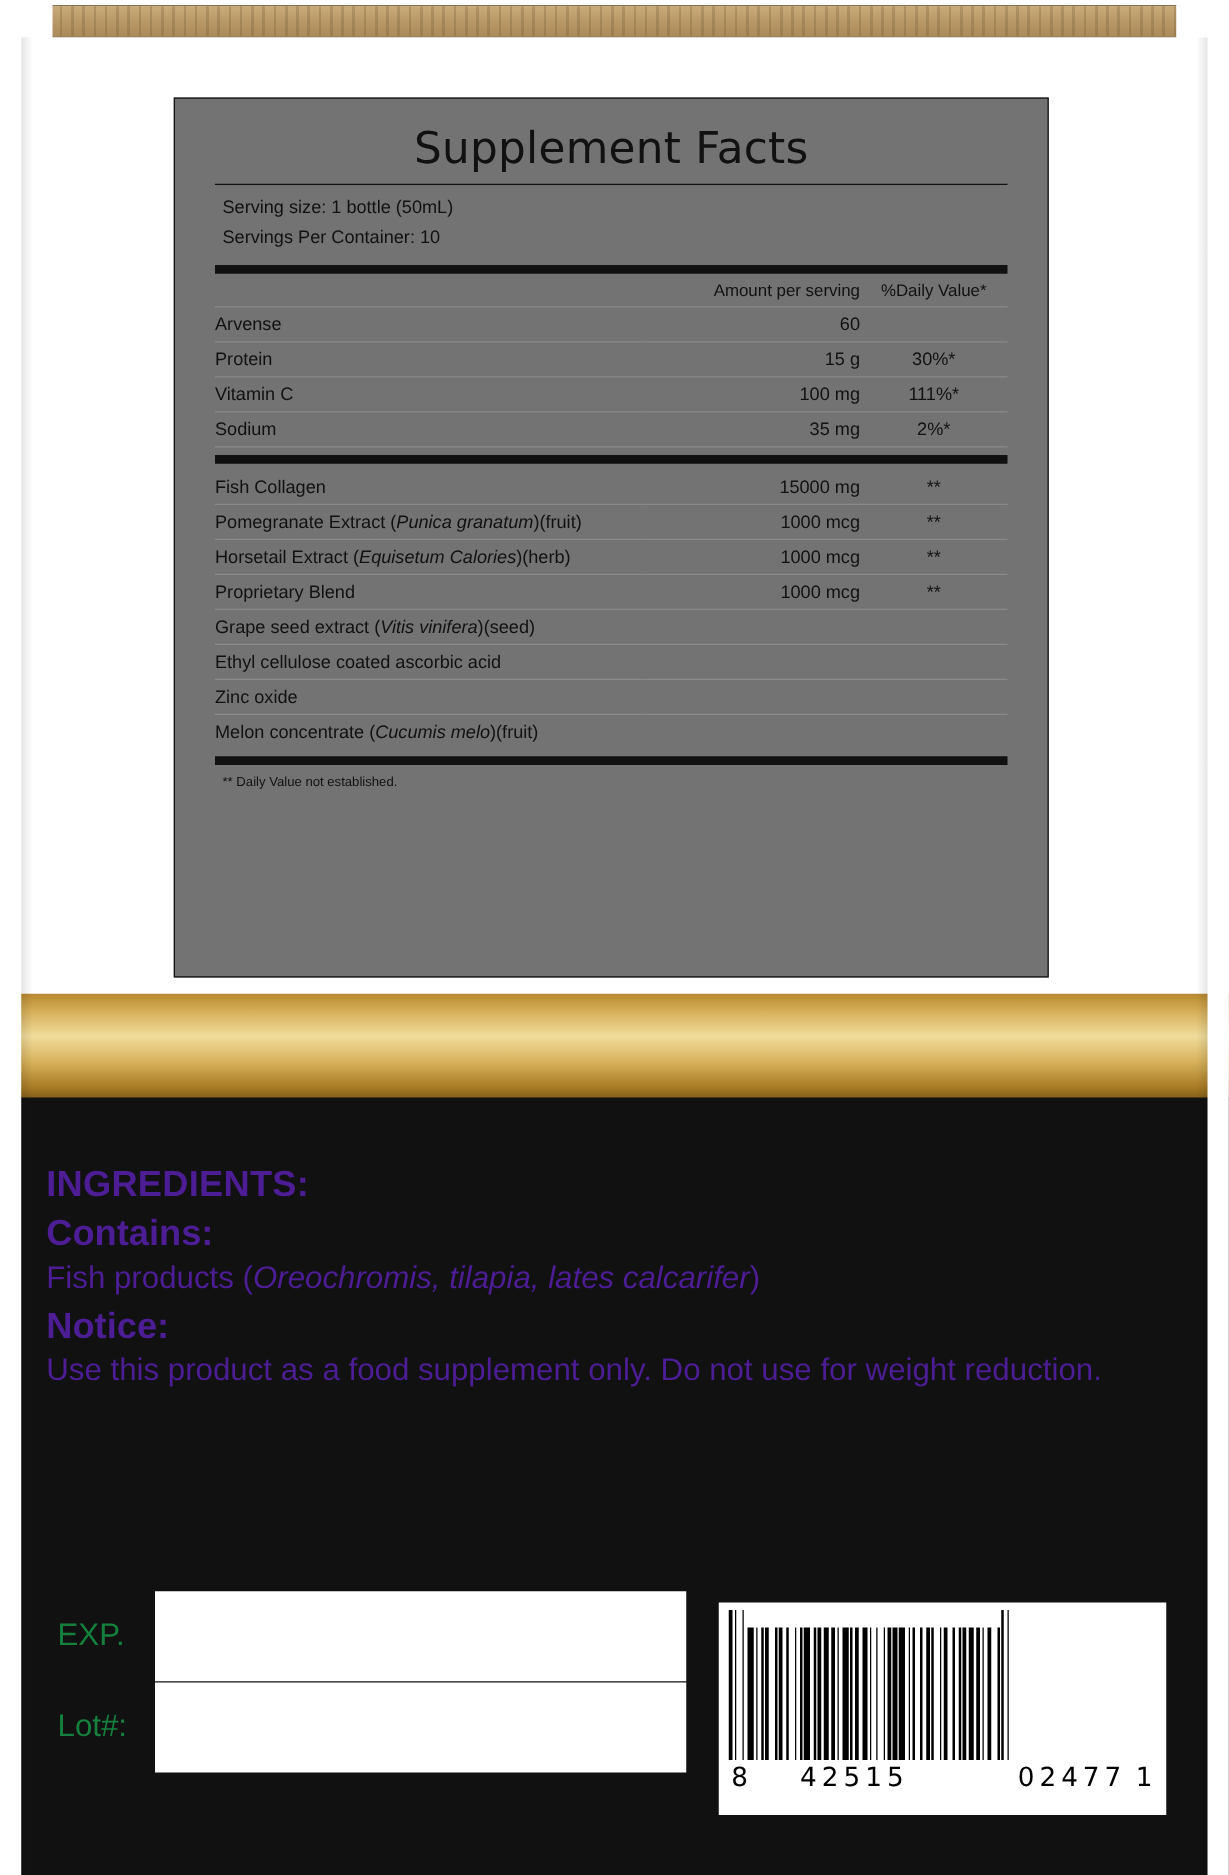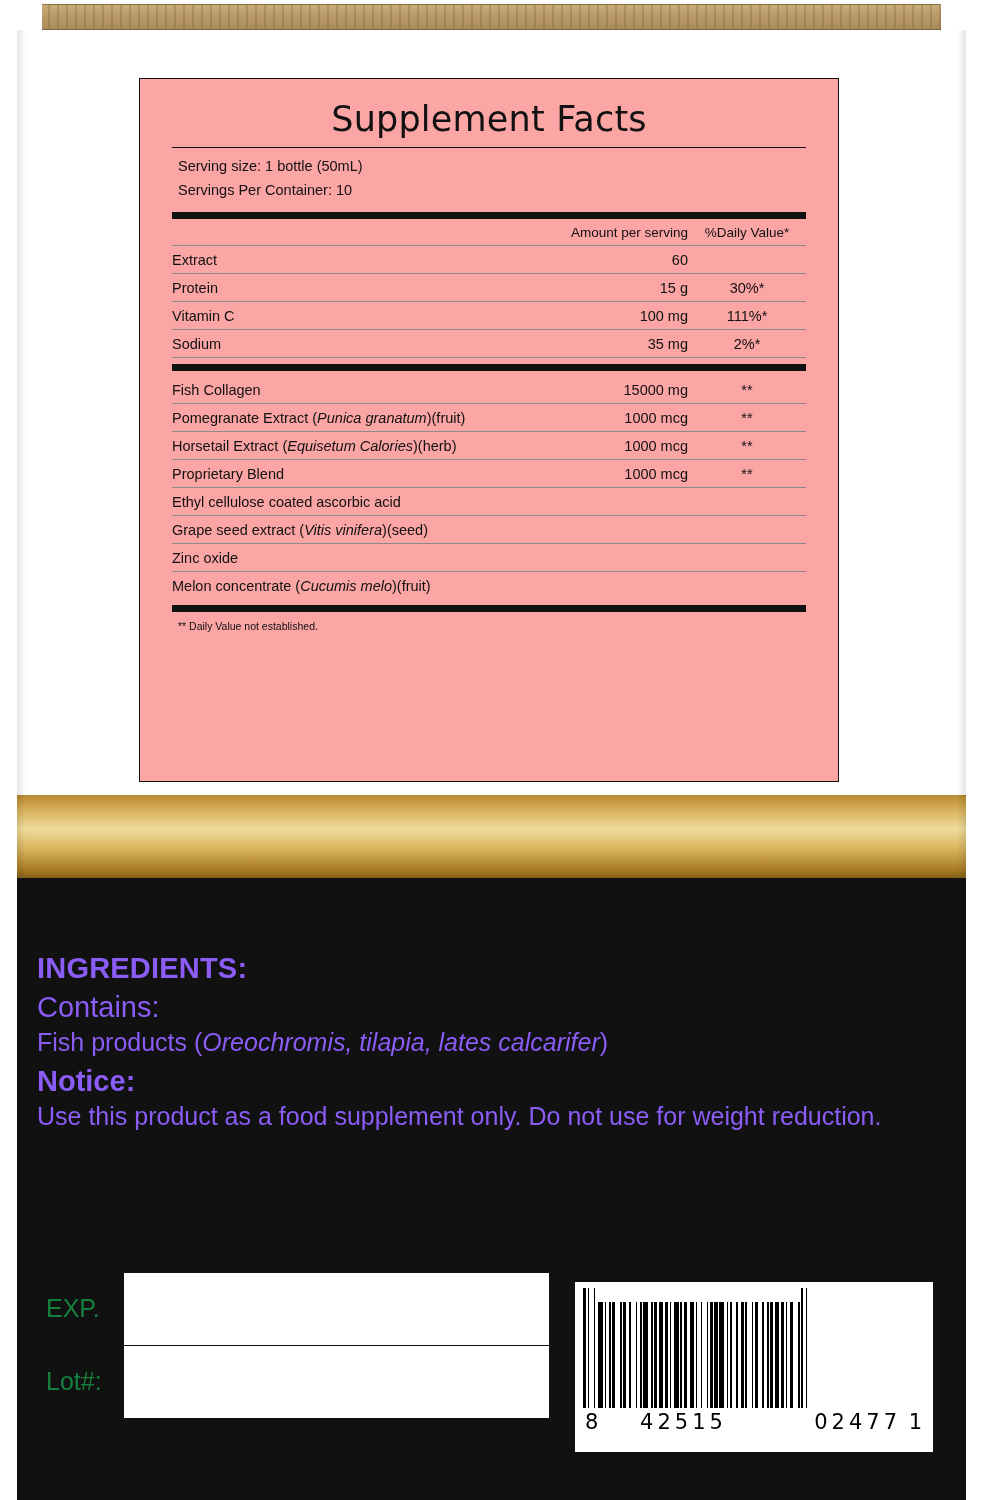--- a/index.html
+++ b/index.html
@@ -117,21 +117,21 @@
   .edge-shade-right { right:17px; background: linear-gradient(270deg, rgba(0,0,0,0.10), rgba(0,0,0,0)); }
 
   
   .sf-box {
     position: absolute;
     left: 139px;
     top: 78px;
     width: 700px;
     height: 704px;
     border: 1.5px solid #111;
-    background: #fca5a5;
+    background: #737373;
     box-sizing: border-box;
   }
   .sf-inner {
     padding: 14px 32px 10px 32px;
   }
   .sf-title {
     text-align: center;
     font-size: 35px;
     font-weight: 400;
     letter-spacing: .2px;
@@ -189,39 +189,39 @@
     font-size: 10.5px;
     line-height: 1.45;
     color: #111;
     padding: 9px 4px 0 6px;
   }
 
   
   .ing-wrap {
     position: absolute;
     left: 37px;
-    top: 952px;
+    top: 932px;
     width: 910px;
-    color: #8b5cf6;
+    color: #4c1d95;
   }
   .ing-heading {
     font-size: 29px;
     font-weight: 700;
     margin: 0 0 6px 0;
     letter-spacing: .2px;
   }
   .ing-body {
     font-size: 25px;
     line-height: 1.30;
     margin: 0 0 10px 0;
     font-weight: 400;
   }
   .contains-heading {
     font-size: 29px;
-    font-weight: 400;
+    font-weight: 700;
     margin: 6px 0 4px 0;
   }
   .contains-body {
     font-size: 25px;
     margin: 0 0 8px 0;
   }
   .notice-heading {
     font-size: 29px;
     font-weight: 700;
     margin: 6px 0 4px 0;
@@ -328,21 +328,21 @@
 
       <table class="sf-table">
         <tbody>
             <tr class="hdr-row line">
           <td class="col-name"></td>
           <td class="col-amt">Amount per serving</td>
           <td class="col-dv">%Daily Value*</td>
         </tr>
 
         <tr class="line">
-          <td class="col-name">Extract</td>
+          <td class="col-name">Arvense</td>
           <td class="col-amt">60</td>
           <td class="col-dv"></td>
         </tr>
         <tr class="line">
           <td class="col-name">Protein</td>
           <td class="col-amt">15 g</td>
           <td class="col-dv">30%*</td>
         </tr>
         <tr class="line">
           <td class="col-name">Vitamin C</td>
@@ -376,26 +376,26 @@
           <td class="col-amt">1000 mcg</td>
           <td class="col-dv">**</td>
         </tr>
         <tr class="line">
           <td class="col-name">Proprietary Blend</td>
           <td class="col-amt">1000 mcg</td>
           <td class="col-dv">**</td>
         </tr>
 
         <tr class="line">
-          <td class="col-name sub-name">Ethyl cellulose coated ascorbic acid</td>
+          <td class="col-name sub-name"><span>Grape seed extract (</span><span class="ital">Vitis vinifera</span><span>)(seed)</span></td>
           <td class="col-amt"></td>
           <td class="col-dv"></td>
         </tr>
         <tr class="line">
-          <td class="col-name sub-name"><span>Grape seed extract (</span><span class="ital">Vitis vinifera</span><span>)(seed)</span></td>
+          <td class="col-name sub-name">Ethyl cellulose coated ascorbic acid</td>
           <td class="col-amt"></td>
           <td class="col-dv"></td>
         </tr>
         <tr class="line">
           <td class="col-name sub-name">Zinc oxide</td>
           <td class="col-amt"></td>
           <td class="col-dv"></td>
         </tr>
         <tr class="noline">
           <td class="col-name sub-name"><span>Melon concentrate (</span><span class="ital">Cucumis melo</span><span>)(fruit)</span></td>

